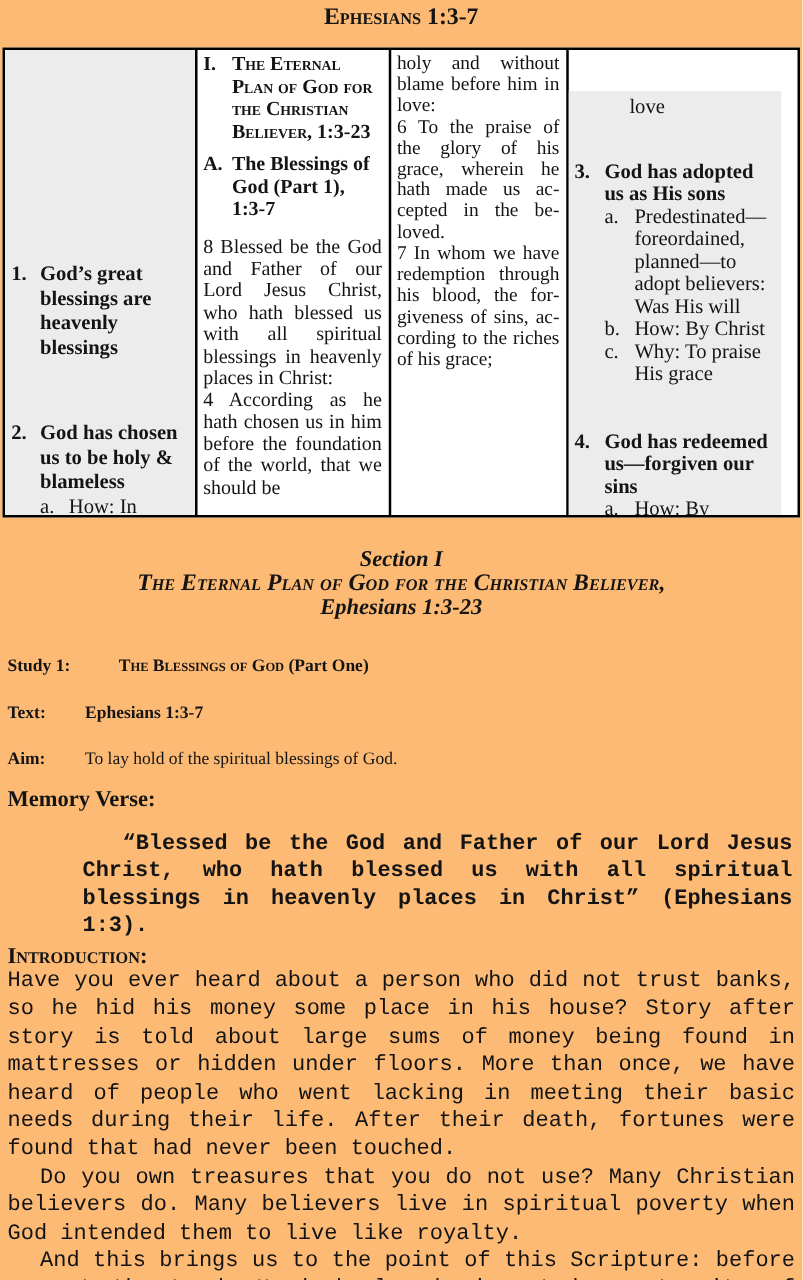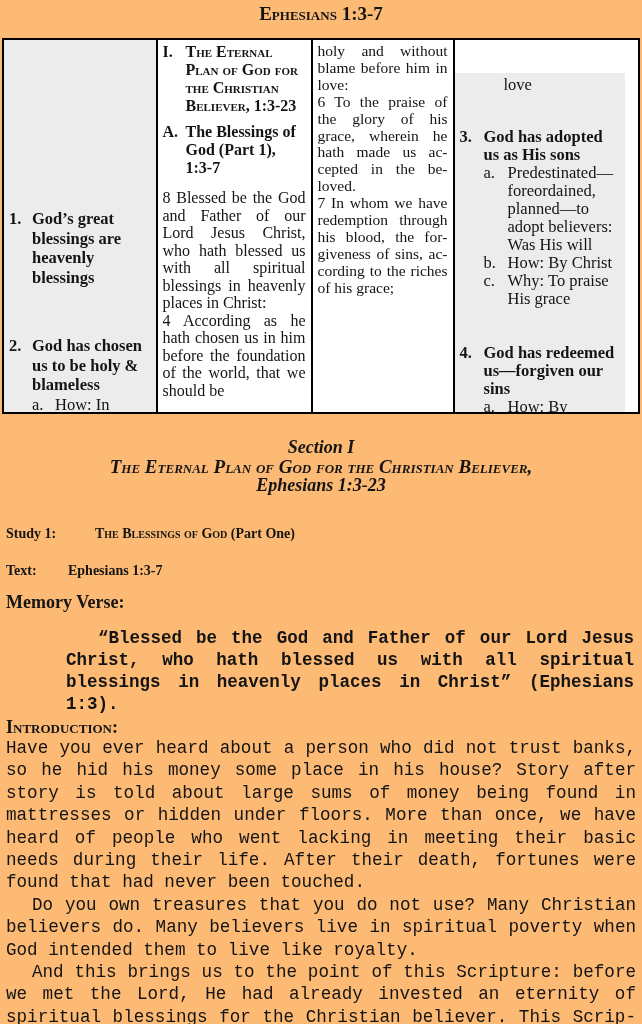--- a/index.html
+++ b/index.html
@@ -138,20 +138,23 @@
   </div>
 
   <div class="kv study-row">
     <span class="wlabel b">Study 1:</span><span class="b sc">The Blessings of God</span><span class="b"> (Part One)</span>
   </div>
 
   <div class="kv text-row">
     <span class="nlabel b">Text:</span><span class="b">Ephesians 1:3-7</span>
   </div>
 
+  <div class="kv aim-row">
+    <span class="nlabel b">Aim:</span><span>To lay hold of the spiritual blessings of God.</span>
+  </div>
 
   <div class="mv-label b">Memory Verse:</div>
   <div class="mv-quote b">“Blessed be the God and Father of our Lord Jesus Christ, who hath blessed us with all spiritual blessings in heavenly places in Christ” (Ephesians 1:3).</div>
 
   <div class="intro-label b sc">Introduction:</div>
   <p class="body">Have you ever heard about a person who did not trust banks, so he hid his money some place in his house? Story after story is told about large sums of money being found in mattresses or hidden under floors. More than once, we have heard of people who went lacking in meeting their basic needs during their life. After their death, fortunes were found that had never been touched.</p>
   <p class="body ind">Do you own treasures that you do not use? Many Christian believers do. Many be­lievers live in spiritual poverty when God intended them to live like royalty.</p>
   <p class="body ind">And this brings us to the point of this Scripture: before we met the Lord, He had al­ready invested an eternity of spiritual blessings for the Christian believer. This Scrip­ture deals with God’s plan for the world, His eternal plan; it deals with the great bless­ings of God which He pours out upon those who trust His Son, Jesus Christ, as their Savior.</p>
 
 </div>

